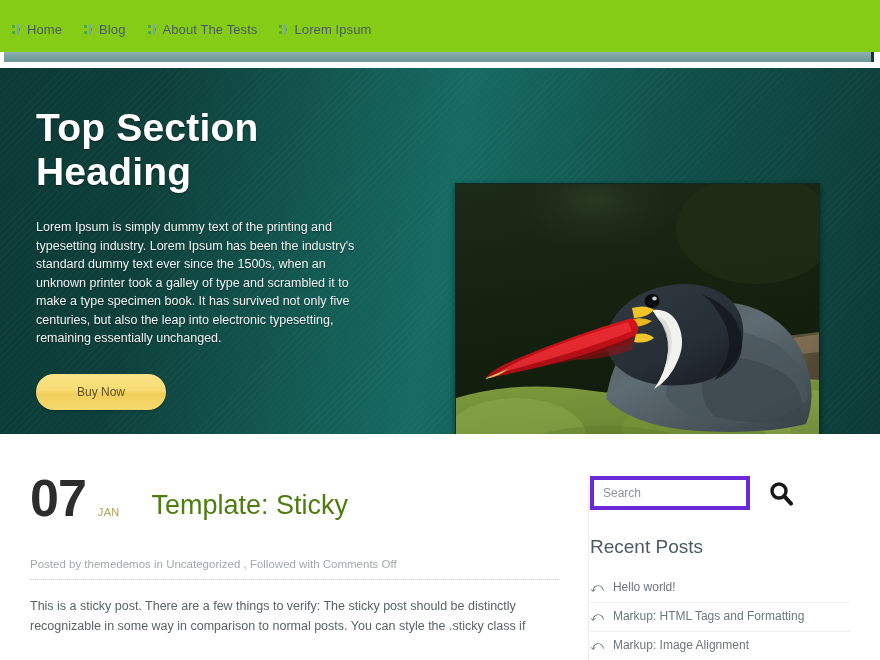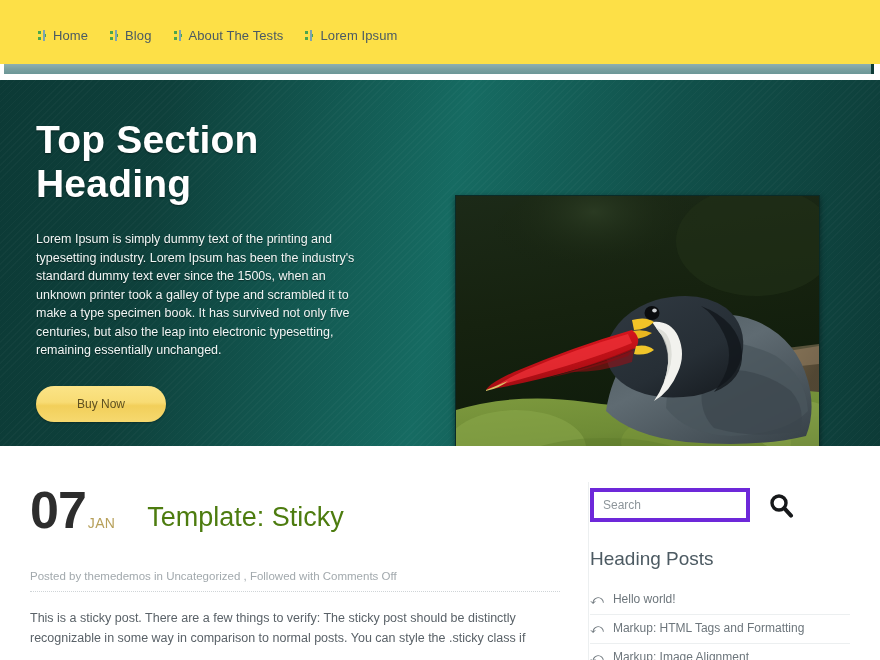--- a/index.html
+++ b/index.html
@@ -6,25 +6,25 @@
   html, body {
     width: 880px; height: 660px;
     font-family: "Liberation Sans", sans-serif;
     background: #ffffff;
     overflow: hidden;
   }
   body { position: relative; }
 
   
   .topbar {
-    height: 64px;
-    background: #fde047;
+    height: 52px;
+    background: #84cc16;
     display: flex;
     align-items: center;
-    padding-left: 38px;
+    padding-left: 12px;
   }
   .nav {
     display: flex;
     align-items: center;
     gap: 22px;
     margin-top: 6px;
   }
   .nav-item {
     display: flex;
     align-items: center;
@@ -120,21 +120,21 @@
   .main-col { width: 530px; padding-top: 42px; }
   .side-col { width: 260px; padding-top: 42px; margin-left: 30px; }
 
   .post-head { display: flex; align-items: flex-end; }
   .post-date { display: flex; align-items: baseline; justify-content: space-between; }
   .date-day {
     font-size: 52px; font-weight: bold; color: #2d2d2d;
     line-height: 44px; letter-spacing: -1px;
   }
   .date-mon {
-    font-size: 14px; color: #b7a05a; margin-left: 2px; letter-spacing: .3px;
+    font-size: 11px; color: #b7a05a; margin-left: 12px; letter-spacing: .3px;
   }
   .post-title {
     font-size: 27px; color: #4d7c0f; font-weight: normal;
     margin-left: 32px; line-height: 30px;
   }
   .meta {
     margin-top: 38px;
     font-size: 11.5px;
     color: #a2a9ad;
   }
@@ -342,21 +342,21 @@
     <div class="search-row">
       <input class="search-input" type="text" placeholder="Search" style="">
       <span class="search-icon">
         <svg width="26" height="26" viewBox="0 0 26 26">
           <circle cx="11" cy="11" r="7" fill="none" stroke="#16181a" stroke-width="3.4"></circle>
           <line x1="16.2" y1="16.2" x2="23" y2="23.6" stroke="#16181a" stroke-width="4" stroke-linecap="round"></line>
         </svg>
       </span>
     </div>
 
-    <h3 class="side-title">Heading Posts</h3>
+    <h3 class="side-title">Recent Posts</h3>
     <ul class="side-list">
       <li>
         <span class="arrow-icon">⤺</span>
         <span>Hello world!</span>
       </li>
       <li>
         <span class="arrow-icon">⤺</span>
         <span>Markup: HTML Tags and Formatting</span>
       </li>
       <li>

